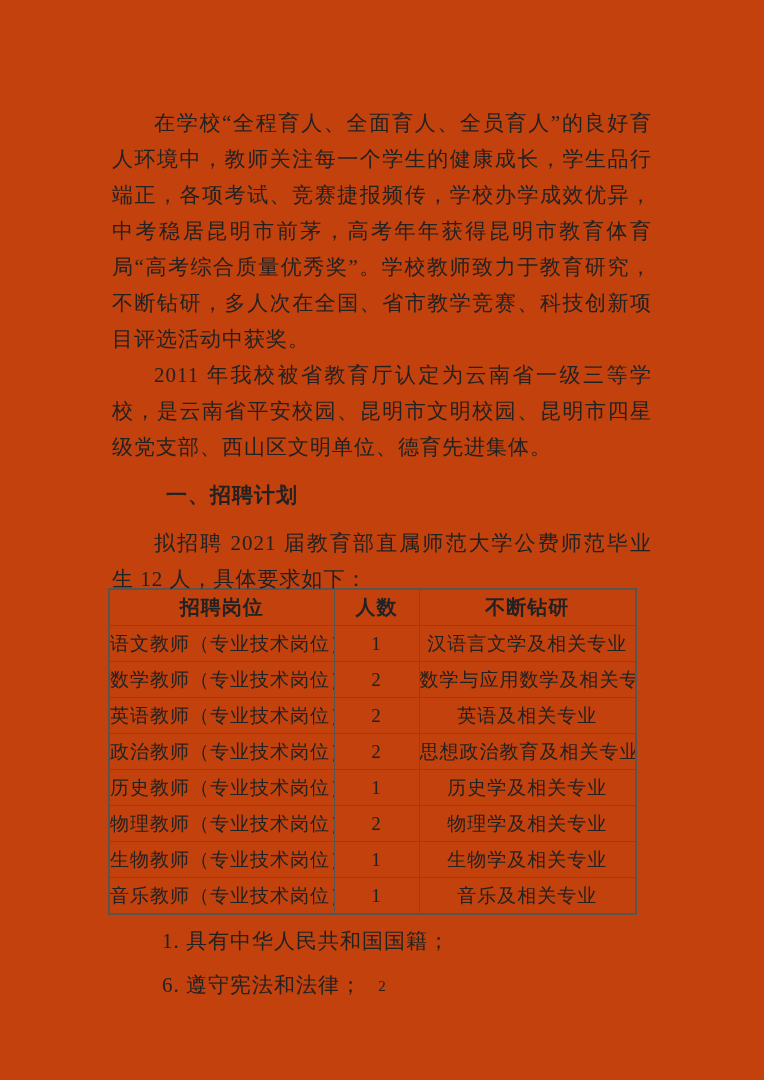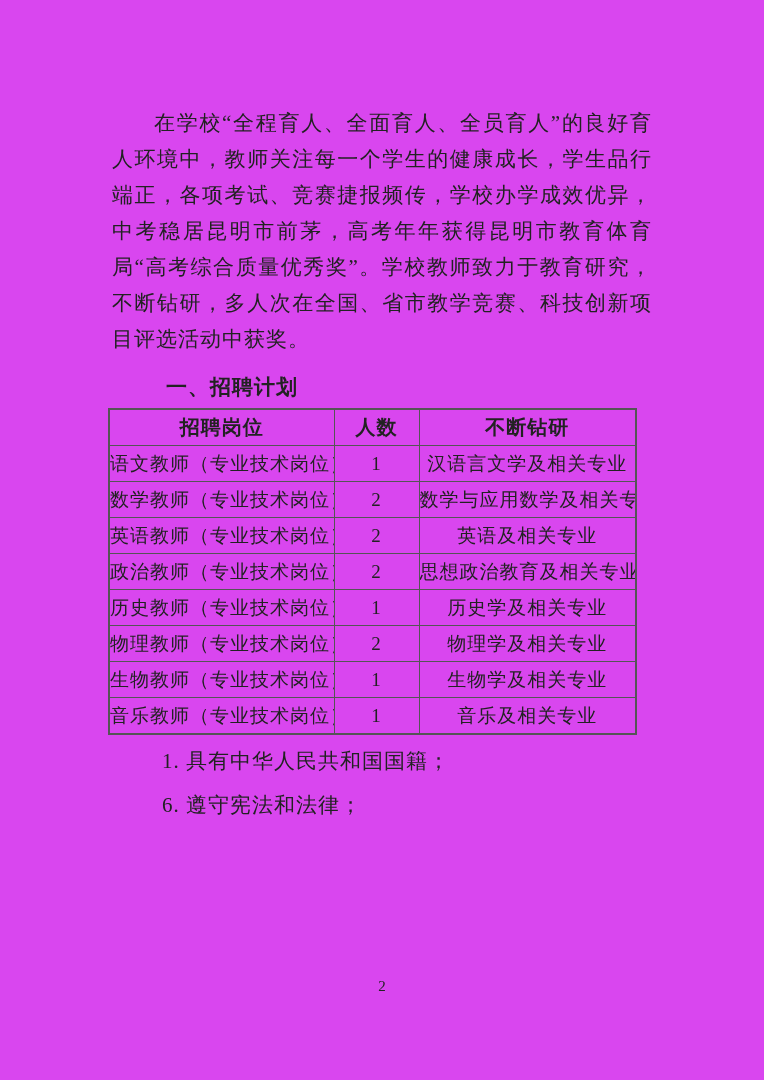--- a/index.html
+++ b/index.html
@@ -4,21 +4,21 @@
 <style>
   html, body {
     margin: 0;
     padding: 0;
     background: #ffffff;
   }
   .page {
     position: relative;
     width: 764px;
     height: 1080px;
-    background: #d946ef;
+    background: #c2410c;
     font-family: "Liberation Serif", "DejaVu Serif", serif;
     color: #222222;
     overflow: hidden;
   }
   .content {
     position: absolute;
     left: 112px;
     top: 105px;
     width: 540px;
   }
@@ -87,23 +87,25 @@
   }
 </style>
 </head>
 <body>
 
 <div class="page">
   <div class="content">
 
     <p class="para">在学校“全程育人、全面育人、全员育人”的良好育人环境中，教师关注每一个学生的健康成长，学生品行端正，各项考试、竞赛捷报频传，学校办学成效优异，中考稳居昆明市前茅，高考年年获得昆明市教育体育局“高考综合质量优秀奖”。学校教师致力于教育研究，不断钻研，多人次在全国、省市教学竞赛、科技创新项目评选活动中获奖。</p>
 
+    <p class="para">2011 年我校被省教育厅认定为云南省一级三等学校，是云南省平安校园、昆明市文明校园、昆明市四星级党支部、西山区文明单位、德育先进集体。</p>
 
     <h2 class="heading">一、招聘计划</h2>
 
+    <p class="para">拟招聘 2021 届教育部直属师范大学公费师范毕业生 12 人，具体要求如下：</p>
 
     <table class="recruit">
       <colgroup>
         <col class="c-position">
         <col class="c-count">
         <col class="c-major">
       </colgroup>
       <thead>
         <tr>
           <th>招聘岗位</th>

